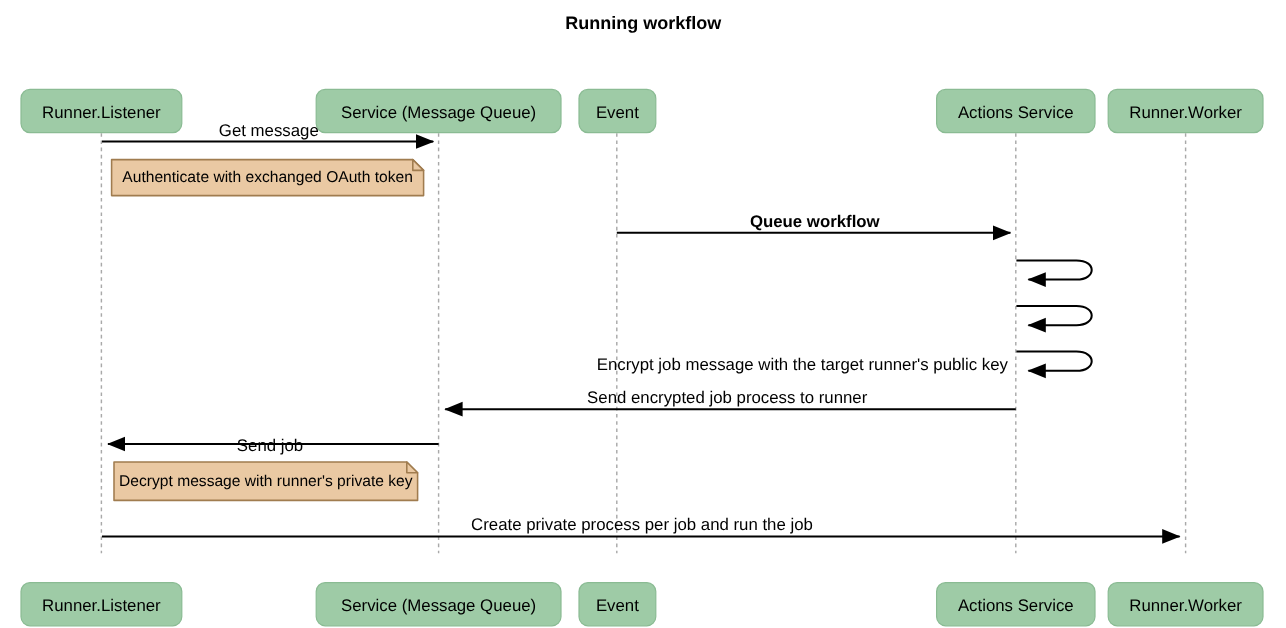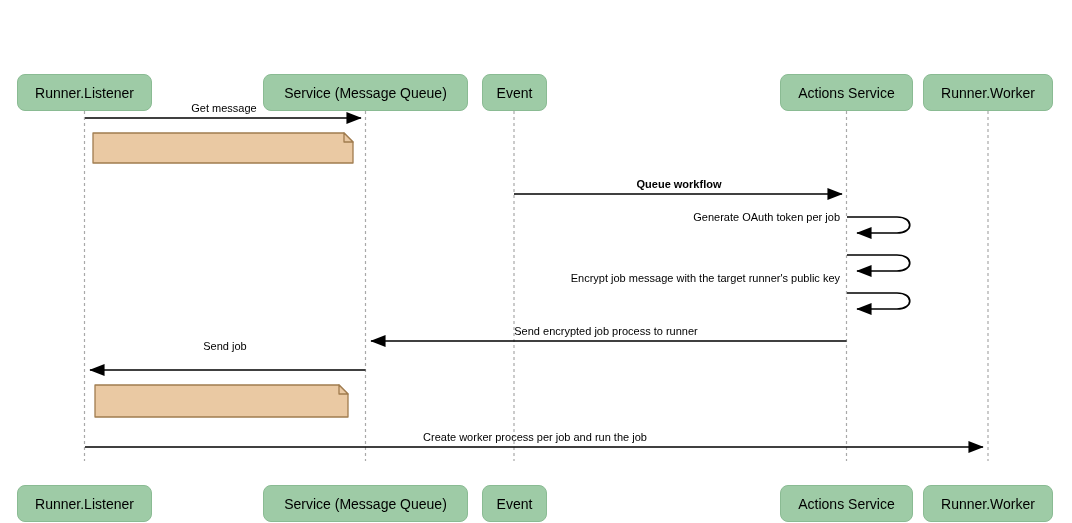--- a/index.html
+++ b/index.html
@@ -57,21 +57,21 @@
     border-radius: 8px;
     display: flex;
     align-items: center;
     justify-content: center;
     font-size: 14px;
     color: var(--text);
     margin-top: 24px;
   }
   .mlabel {
     position: absolute;
-    font-size: 11px;
+    font-size: 14px;
     line-height: 14px;
     height: 14px;
     text-align: center;
     white-space: nowrap;
     color: var(--text);
   }
   .mlabel.right { text-align: right; }
   .nlabel {
     position: absolute;
     font-size: 13px;
@@ -79,20 +79,21 @@
     text-align: center;
     white-space: nowrap;
     color: var(--text);
   }
 </style>
 </head>
 <body>
 
 <div class="diagram">
 
+  <div class="title">Running workflow</div>
 
   <svg class="layer" width="1072" height="523" viewBox="0 0 1072 523">
     <defs>
       <marker id="arrowhead" viewBox="0 0 10 8" refX="9.5" refY="4" markerWidth="9" markerHeight="8" orient="auto">
         <path d="M0,0 L10,4 L0,8 Z" fill="#000000"></path>
       </marker>
     </defs>
 
     <g>
       <line class="lifeline" x1="84.5" y1="87" x2="84.5" y2="461"></line>
@@ -148,20 +149,21 @@
     </div>
   <div class="actor" style="left:780px; top:461px; width:133px;">
       <span>Actions Service</span>
     </div>
   <div class="actor" style="left:923px; top:461px; width:130px;">
       <span>Runner.Worker</span>
     </div>
 
   <div class="mlabel" style="left:85px; top:101px; width:278px;">Get message</div>
   <div class="mlabel" style="left:514px; top:177px; width:330px;font-weight:bold;">Queue workflow</div>
-  <div class="mlabel right" style="right:232px; top:210px;">Generate OAuth token per job</div>
-  <div class="mlabel right" style="right:232px; top:271px;">Encrypt job message with the target runner's public key</div>
+  <div class="mlabel right" style="right:232px; top:296px;">Encrypt job message with the target runner's public key</div>
   <div class="mlabel" style="left:366px; top:324px; width:480px;">Send encrypted job process to runner</div>
-  <div class="mlabel" style="left:85px; top:339px; width:280px;">Send job</div>
-  <div class="mlabel" style="left:85px; top:430px; width:900px;">Create worker process per job and run the job</div>
+  <div class="mlabel" style="left:85px; top:364px; width:280px;">Send job</div>
+  <div class="mlabel" style="left:85px; top:430px; width:900px;">Create private process per job and run the job</div>
 
+  <div class="nlabel" style="left:93px; top:140px; width:260px;">Authenticate with exchanged OAuth token</div>
+  <div class="nlabel" style="left:95px; top:393px; width:253px;">Decrypt message with runner's private key</div>
 
 </div>
 
 </body></html>

